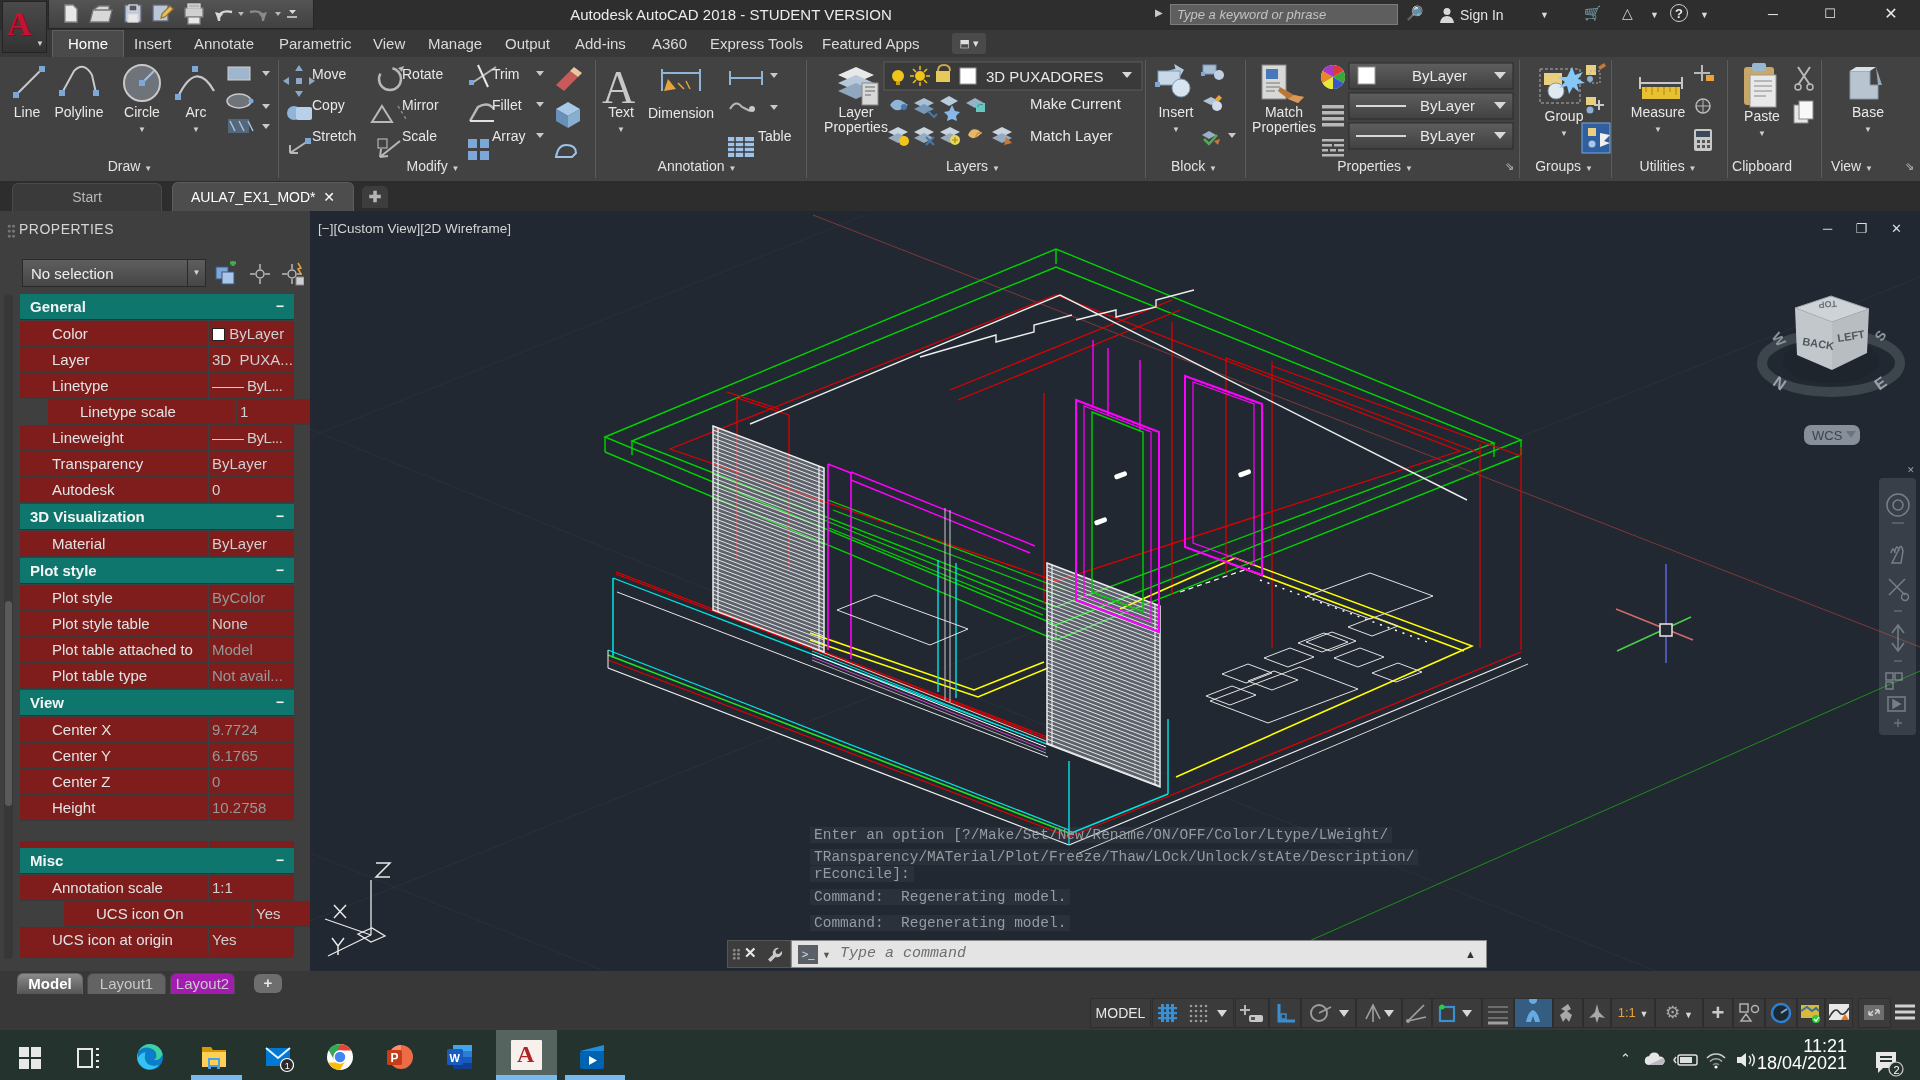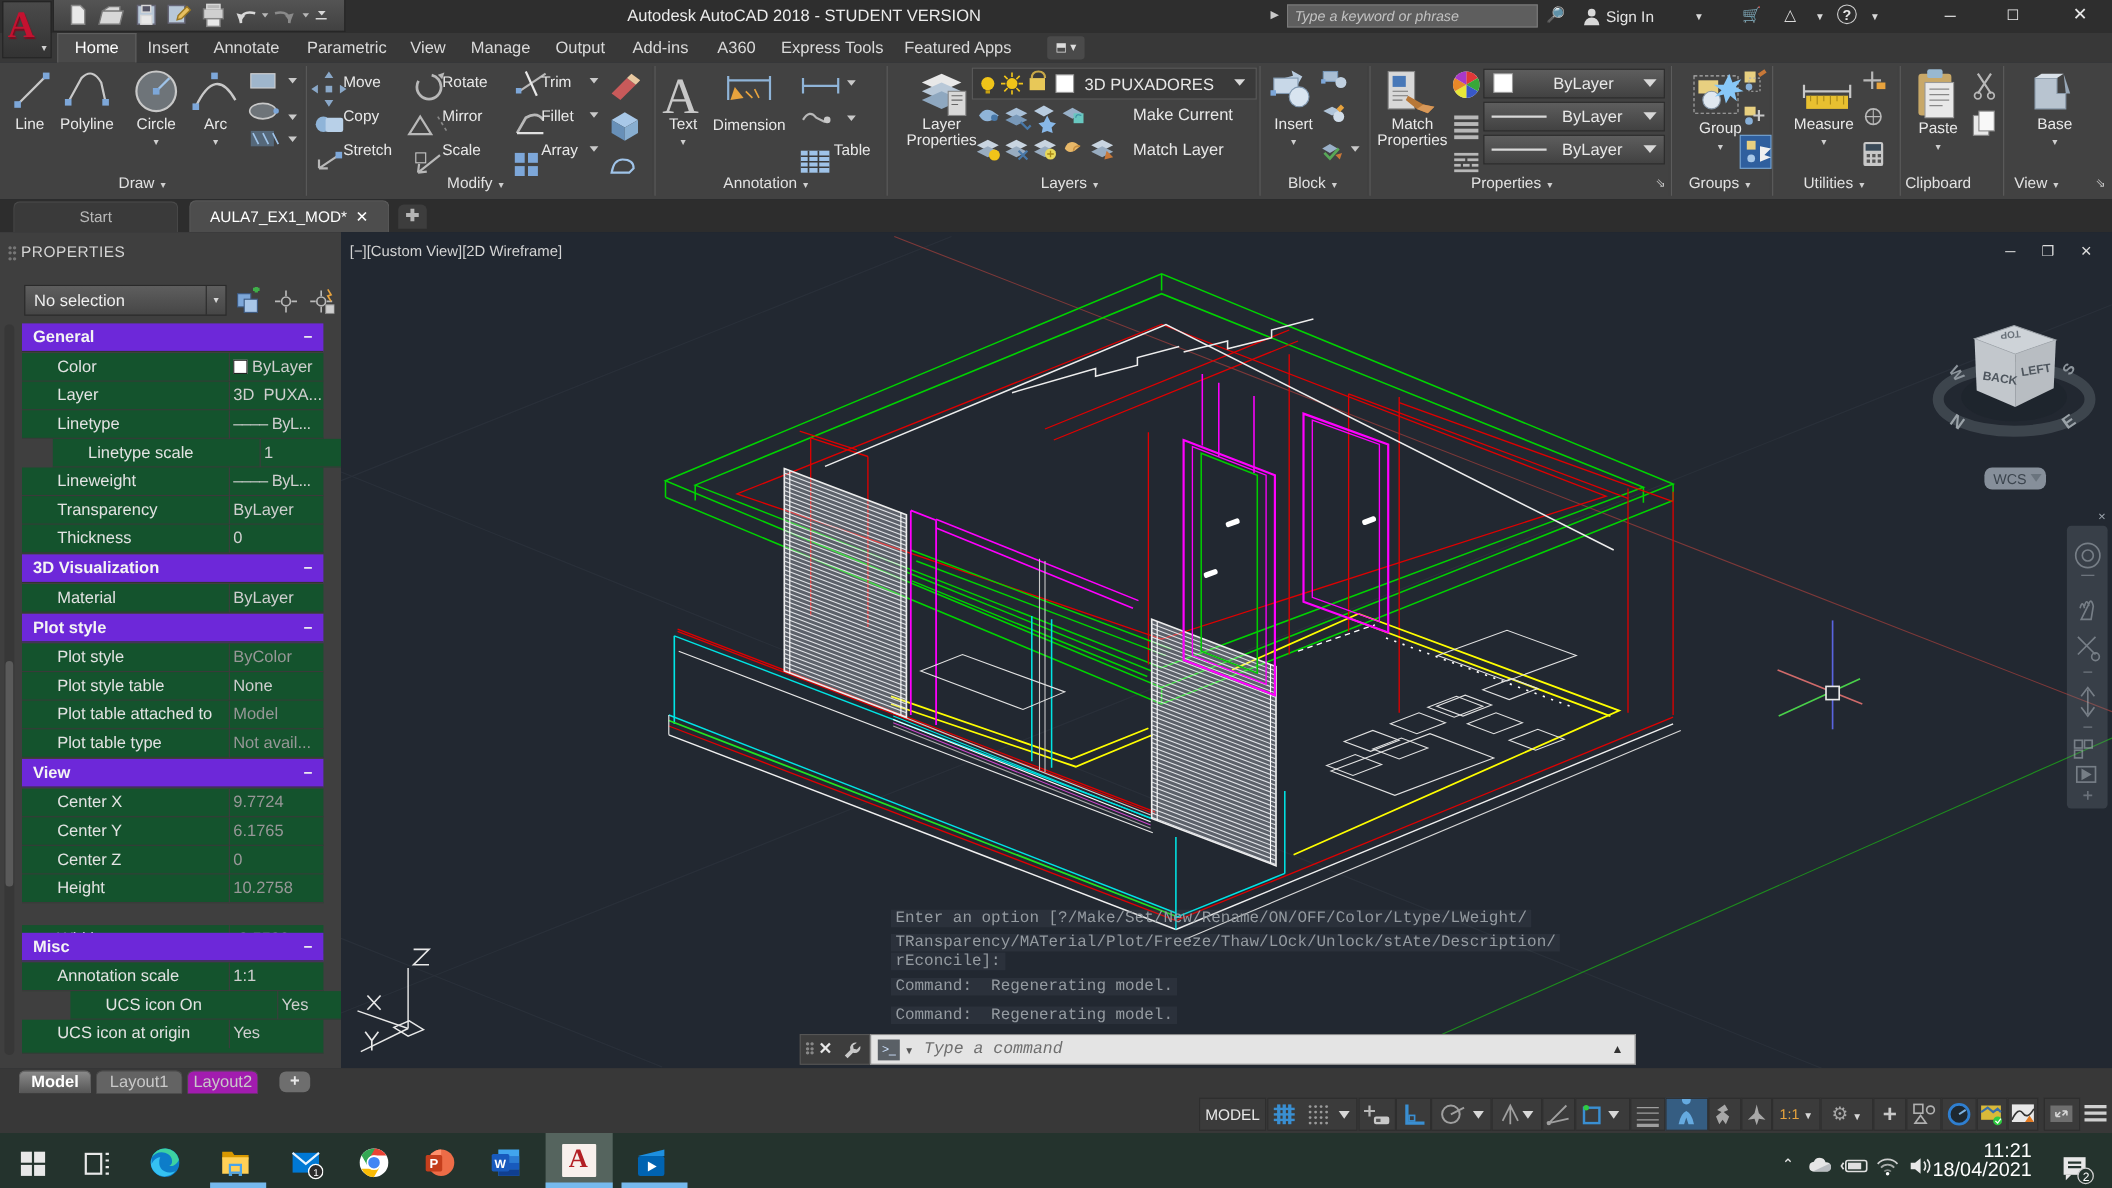--- a/index.html
+++ b/index.html
@@ -39,26 +39,26 @@
   #tabstart { position:absolute; left:12px; top:183px; width:150px; height:28px; background:#3a3a3a; border:1px solid #4a4a4a; border-bottom:none; border-radius:6px 6px 0 0; color:#b9b9b9; font-size:14px; text-align:center; line-height:27px; }
   #tabdwg { position:absolute; left:172px; top:182px; width:182px; height:29px; background:#4d4d4d; border:1px solid #5d5d5d; border-bottom:none; border-radius:6px 6px 0 0; color:#ffffff; font-size:14px; text-align:center; line-height:28px; }
   #tabplus { position:absolute; left:362px; top:186px; width:26px; height:22px; background:#3d3d3d; border-radius:5px 5px 0 0; color:#b5b5b5; font-size:15px; text-align:center; line-height:22px; font-weight:bold;}
 
   
   #props { left:0; top:211px; width:310px; height:760px; background:#3f3f3f; }
   #props .ptitle { position:absolute; left:19px; top:10px; color:#d5d5d5; font-size:14px; letter-spacing:0.5px; }
   #noselwrap { position:absolute; left:22px; top:48px; width:184px; height:28px; background:linear-gradient(#5e5e5e,#464646); border:1px solid #2a2a2a; }
   #noselwrap .txt { position:absolute; left:8px; top:5px; color:#efefef; font-size:15px; }
   #noselwrap .dd { position:absolute; right:0; top:0; width:18px; height:26px; border-left:1px solid #2a2a2a; color:#d8d8d8; font-size:8px; text-align:center; line-height:26px; }
-  .prow { position:absolute; left:20px; width:274px; height:26px; background:#14532d; border-bottom:1px solid #3a3a3a; }
+  .prow { position:absolute; left:20px; width:274px; height:26px; background:#7f1d1d; border-bottom:1px solid #3a3a3a; }
   .prow .nm { position:absolute; left:32px; top:4px; color:#e3e3e3; font-size:15px; }
   .prow .vl { position:absolute; left:192px; top:4px; color:#cfcfcf; font-size:15px; }
   .prow .vl.gray { color:#979797; }
   .prow .divd { position:absolute; left:188px; top:0; width:1px; height:26px; background:#3e3e3e; }
-  .phead { position:absolute; left:20px; width:274px; height:26px; background:#6d28d9; border-bottom:1px solid #333; }
+  .phead { position:absolute; left:20px; width:274px; height:26px; background:#0f766e; border-bottom:1px solid #333; }
   .phead .nm { position:absolute; left:10px; top:4px; color:#f4f4f4; font-size:15px; font-weight:bold; }
   .phead .mn { position:absolute; right:10px; top:4px; color:#f0f0f0; font-size:14px; font-weight:bold; }
   #pscroll { position:absolute; left:4px; top:84px; width:9px; height:664px; background:#373737; border-radius:4px; }
   #pthumb { position:absolute; left:5px; top:390px; width:7px; height:205px; background:#5a5a5a; border-radius:4px; }
 
   
   #canvas { left:310px; top:211px; width:1610px; height:760px; background:#222831; overflow:hidden; }
   #vplabel { position:absolute; left:8px; top:10px; color:#d4d4d4; font-size:13.5px; }
   #vpbtns { position:absolute; right:8px; top:10px; color:#dddddd; font-size:13px; letter-spacing:10px;}
 
@@ -539,21 +539,21 @@
           <span class="nm">Lineweight</span>
           <span class="divd"></span>
           <span class="vl" style="white-space:nowrap;letter-spacing:-0.5px;">–––– ByL...</span>
         </div>
       <div class="prow" style="top:240px;">
           <span class="nm">Transparency</span>
           <span class="divd"></span>
           <span class="vl">ByLayer</span>
         </div>
       <div class="prow" style="top:266px;">
-          <span class="nm">Thickness</span>
+          <span class="nm">Autodesk</span>
           <span class="divd"></span>
           <span class="vl">0</span>
         </div>
       <div class="phead" style="top:293px;">
           <span class="nm">3D Visualization</span>
           <span class="mn">−</span>
         </div>
       <div class="prow" style="top:320px;">
           <span class="nm">Material</span>
           <span class="divd"></span>

